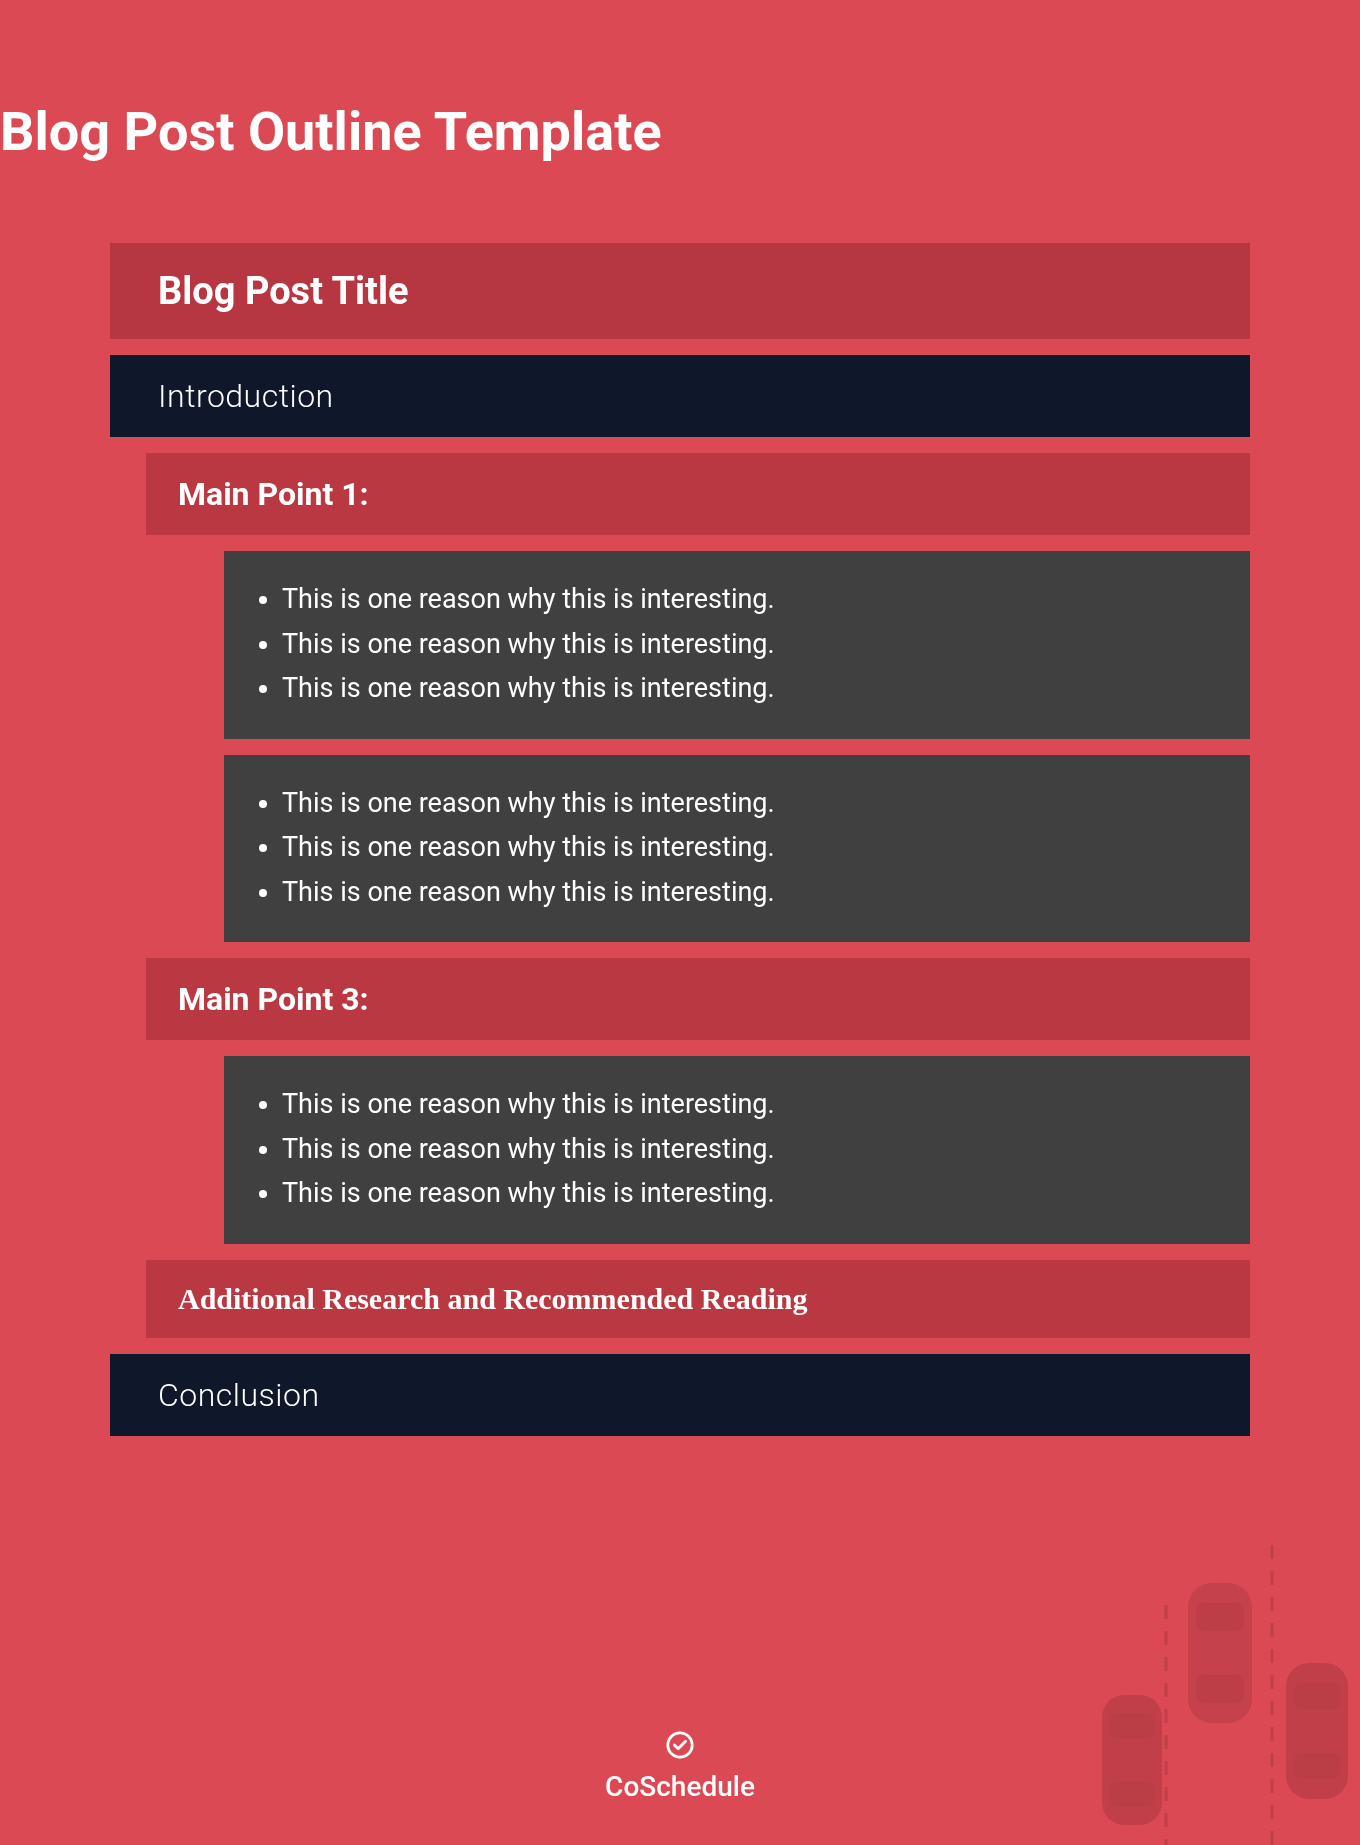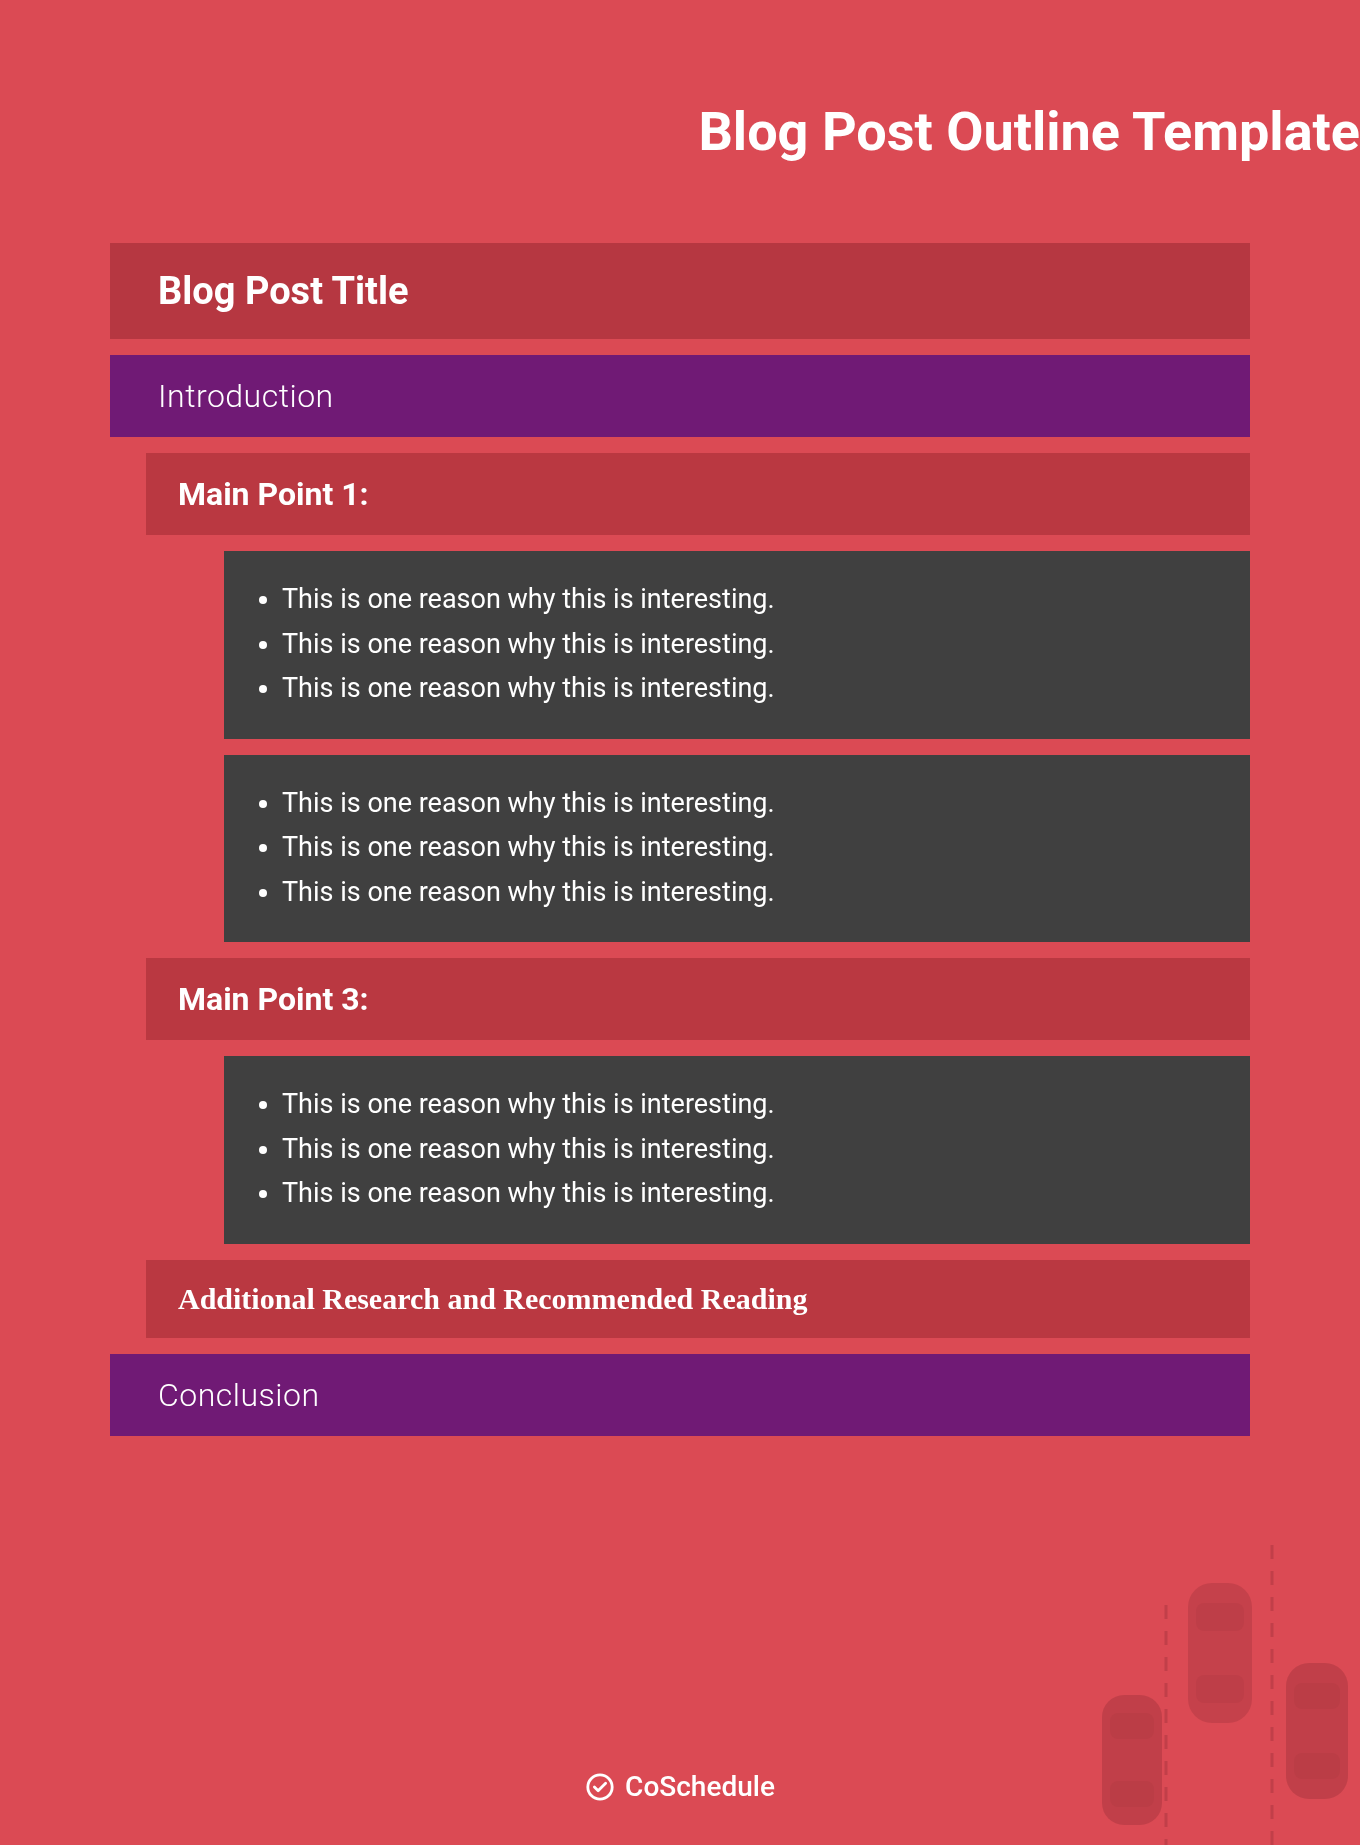--- a/index.html
+++ b/index.html
@@ -6,42 +6,42 @@
     body {
       background: #db4a54;
       width: 1360px;
       height: 1845px;
       font-family: -apple-system, BlinkMacSystemFont, "Segoe UI", Roboto, Helvetica, Arial, sans-serif;
       color: #ffffff;
       position: relative;
       overflow: hidden;
     }
     .page-title {
-      text-align: right;
+      text-align: left;
       font-size: 54px;
       font-weight: 700;
       padding-top: 100px;
       padding-bottom: 80px;
     }
     .content {
       padding: 0 110px;
     }
     .band {
       padding: 22px 48px;
       margin-bottom: 16px;
     }
     .band-title {
       background: #b63741;
       font-size: 38px;
       font-weight: 700;
       padding-top: 26px;
       padding-bottom: 26px;
     }
     .band-intro, .band-conclusion {
-      background: #701a75;
+      background: #0f172a;
       font-size: 32px;
       font-weight: 300;
       letter-spacing: 0.5px;
     }
     .indent-1 { margin-left: 36px; }
     .indent-2 { margin-left: 114px; }
     .band-main {
       background: #ba3841;
       font-size: 32px;
       font-weight: 700;
@@ -72,20 +72,21 @@
       bottom: 42px;
       left: 0;
       width: 100%;
       text-align: center;
       font-size: 28px;
       font-weight: 500;
       display: flex;
       align-items: center;
       justify-content: center;
       gap: 10px;
+      flex-direction: column;
     }
     .brand-icon {
       width: 30px;
       height: 30px;
       display: inline-block;
     }
     .cars {
       position: absolute;
       right: 0;
       bottom: 0;

